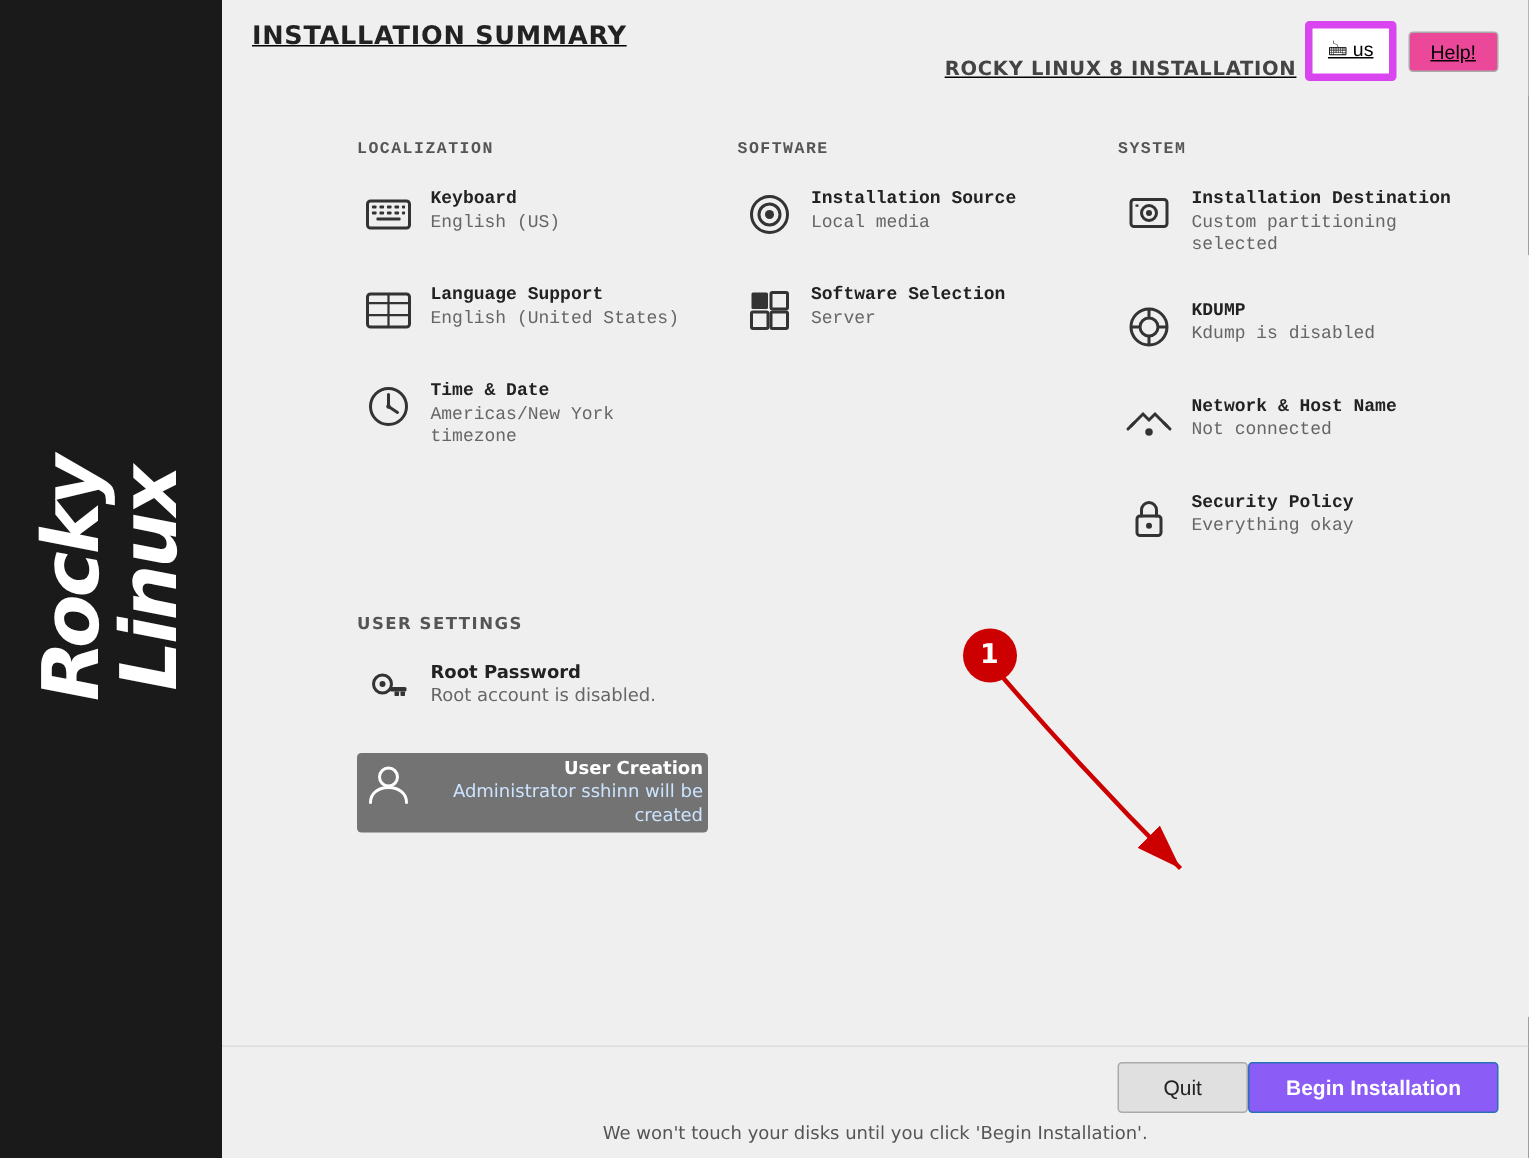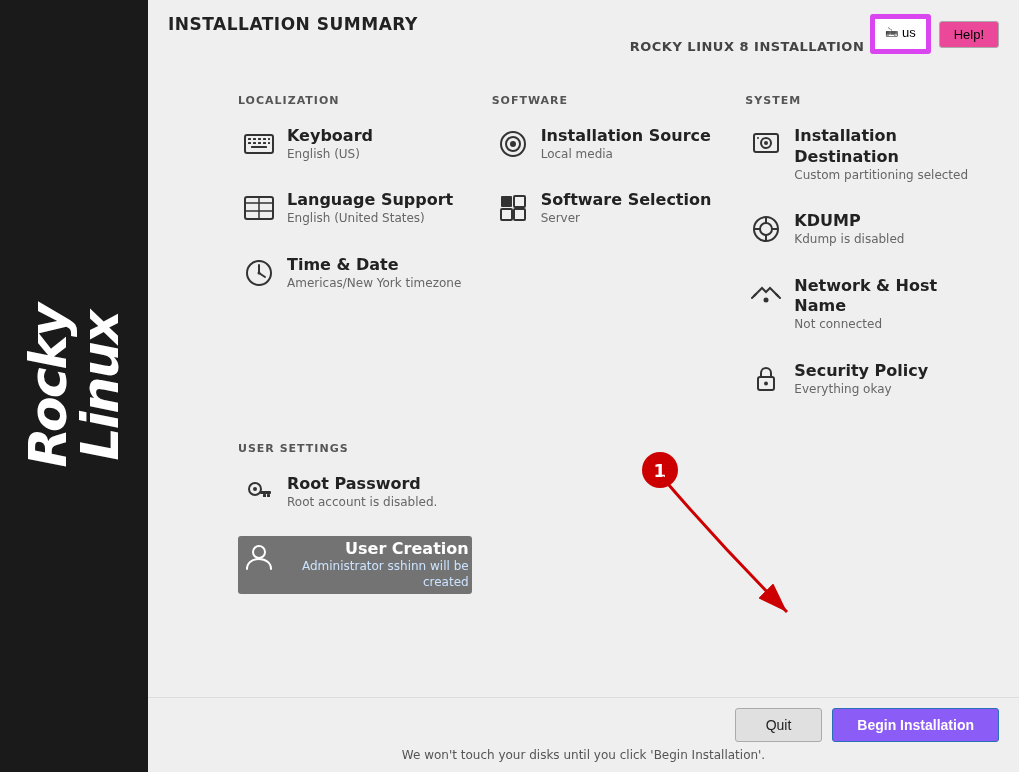--- a/index.html
+++ b/index.html
@@ -36,20 +36,21 @@
     }
 
     
     .header {
       background: #efefef;
       padding: 14px 20px 10px 20px;
       display: flex;
       justify-content: space-between;
       align-items: flex-start;
       border-bottom: none;
+      text-decoration: underline;
     }
     .header-left h1 {
       font-size: 17px;
       font-weight: bold;
       color: #222;
       letter-spacing: 0.5px;
     }
     .header-right {
       display: flex;
       align-items: center;
@@ -81,20 +82,21 @@
       flex: 1;
       padding: 10px 30px 10px 80px;
       overflow-y: auto;
     }
 
     .sections-grid {
       display: grid;
       grid-template-columns: 1fr 1fr 1fr;
       gap: 0;
       margin-top: 10px;
+      font-family: Liberation Mono, monospace;
     }
 
     .section-group {
       padding: 10px 10px;
     }
 
     .section-title {
       font-size: 11px;
       font-weight: bold;
       color: #555;
@@ -118,21 +120,21 @@
       margin-right: 10px;
       flex-shrink: 0;
       display: flex;
       align-items: center;
       justify-content: center;
       font-size: 22px;
       color: #333;
     }
 
     .item-text .item-title {
-      font-size: 16px;
+      font-size: 12px;
       font-weight: bold;
       color: #222;
       line-height: 1.3;
     }
     .item-text .item-subtitle {
       font-size: 12px;
       color: #666;
       line-height: 1.3;
     }
 
@@ -162,21 +164,20 @@
     .bottom-hint {
       font-size: 12px;
       color: #555;
       text-align: center;
       margin-top: 6px;
     }
 
     .buttons-row {
       display: flex;
       justify-content: flex-end;
-      gap: 10px;
       align-items: flex-end;
     }
 
     .quit-button {
       background: #e0e0e0;
       border: 1px solid #aaa;
       border-radius: 3px;
       padding: 8px 30px;
       font-size: 14px;
       cursor: pointer;

